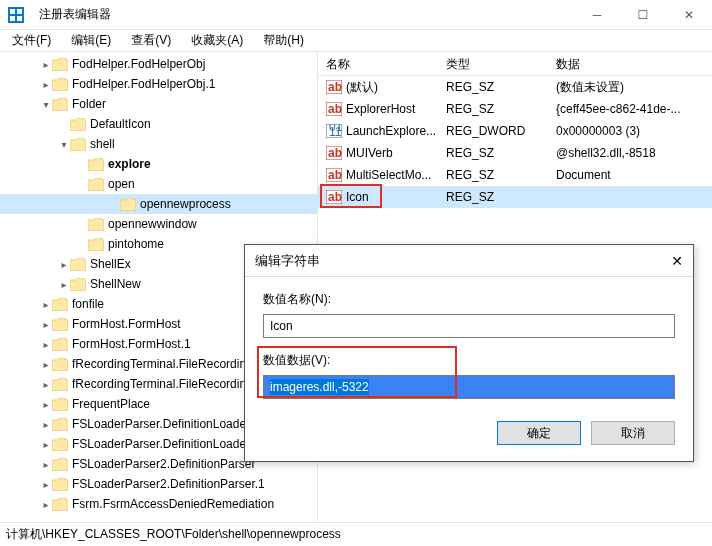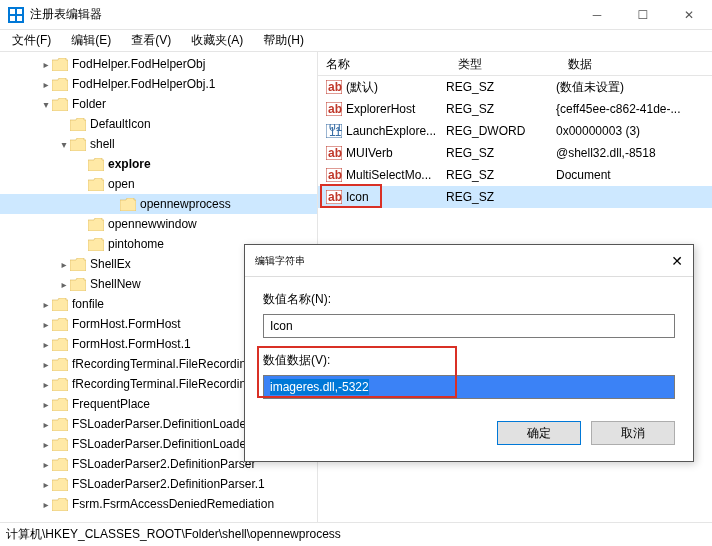--- a/index.html
+++ b/index.html
@@ -1,21 +1,21 @@
 <!DOCTYPE html>
 <html><head>
 <meta charset="utf-8">
 <style>
 * { margin: 0; padding: 0; box-sizing: border-box; font-family: "Microsoft YaHei", "Segoe UI", Tahoma, sans-serif; font-size: 12px; }
 body { background: #fff; width: 712px; height: 546px; overflow: hidden; position: relative; }
 
 .titlebar { height: 30px; background: #fff; display: flex; align-items: center; padding-left: 8px; border-bottom: 1px solid #e5e5e5; }
 .app-icon { width: 16px; height: 16px; background: #0078d7; margin-right: 6px; display: inline-flex; align-items: center; justify-content: center; }
 .app-icon svg { width: 12px; height: 12px; }
-.titlebar-title { flex: 1; color: #000; }
+.titlebar-title { flex: 1; color: #000; margin-left: 9px; }
 .win-controls { display: flex; }
 .win-btn { width: 46px; height: 30px; display: flex; align-items: center; justify-content: center; color: #555; }
 
 .menubar { height: 22px; display: flex; align-items: center; padding-left: 6px; gap: 8px; border-bottom: 1px solid #e5e5e5; }
 .menu-item { padding: 2px 6px; color: #000; }
 
 .content { display: flex; height: 470px; }
 
 .tree-pane { width: 318px; overflow: hidden; border-right: 1px solid #e5e5e5; padding-top: 2px; position: relative; }
 .tree { list-style: none; }
@@ -23,38 +23,38 @@
 .tree-toggle { width: 12px; text-align: center; color: #666; font-size: 10px; }
 .folder-icon { width: 16px; height: 13px; margin-right: 4px; display: inline-block; }
 .folder-icon svg { width: 16px; height: 13px; display: block; }
 .tree-label { color: #000; }
 .tree-node.selected { background: #cde8ff; }
 
 .list-pane { flex: 1; overflow: hidden; }
 .list-header { display: flex; height: 24px; border-bottom: 1px solid #e5e5e5; }
 .list-header-cell { padding: 4px 8px; color: #000; border-right: 1px solid transparent; }
 .list-header-cell.name { width: 120px; }
-.list-header-cell.type { width: 110px; margin-left: 12px; }
+.list-header-cell.type { width: 110px; }
 .list-header-cell.data { flex: 1; }
 
 .list-row { display: flex; height: 22px; align-items: center; }
 .list-row.selected { background: #cde8ff; }
 .list-cell { padding: 0 8px; overflow: hidden; text-overflow: ellipsis; white-space: nowrap; }
 .list-cell.name { width: 120px; display: flex; align-items: center; gap: 4px; }
 .list-cell.type { width: 110px; }
 .list-cell.data { flex: 1; }
 .val-icon { width: 16px; height: 14px; flex-shrink: 0; }
 
 .highlight-box { border: 2px solid #d93025; position: absolute; pointer-events: none; }
 
 .statusbar { height: 22px; border-top: 1px solid #e5e5e5; padding: 3px 6px; color: #000; }
 
 .dialog { position: absolute; left: 244px; top: 244px; width: 450px; background: #fff; border: 1px solid #555; box-shadow: 2px 2px 8px rgba(0,0,0,0.2); }
 .dialog-titlebar { height: 32px; display: flex; align-items: center; padding: 0 10px; border-bottom: 1px solid #ddd; background: #fff; }
-.dialog-title { flex: 1; color: #000; font-size: 10px; }
+.dialog-title { flex: 1; color: #000; font-size: 13px; }
 .dialog-close { width: 30px; text-align: right; font-size: 14px; }
 .dialog-body { padding: 14px 18px 16px; }
 .field-label { color: #000; margin-bottom: 6px; }
 .field-input { width: 100%; height: 24px; border: 1px solid #7a7a7a; padding: 0 6px; background: #fff; color: #000; font-size: 12px; }
 .field-input.sel { background: #3b82f6; }
 .field-input.sel .seltext { background: #0078d7; color: #fff; padding: 1px 0; }
 .field-group { margin-bottom: 14px; position: relative; }
 .dialog-buttons { display: flex; justify-content: flex-end; gap: 10px; padding-top: 8px; }
 .dlg-btn { width: 84px; height: 24px; border: 1px solid #adadad; background: #e1e1e1; color: #000; display: flex; align-items: center; justify-content: center; }
 .dlg-btn.primary { border: 1px solid #0078d7; }

